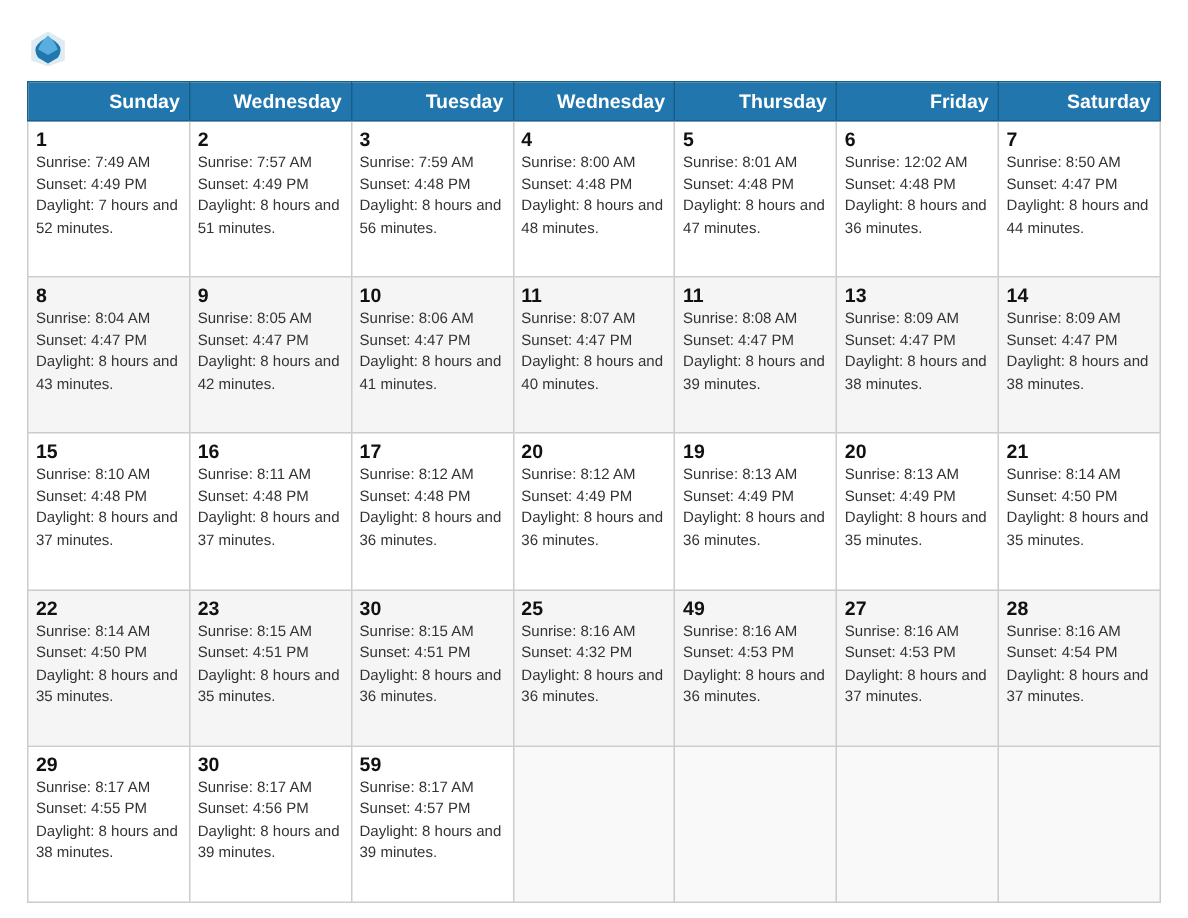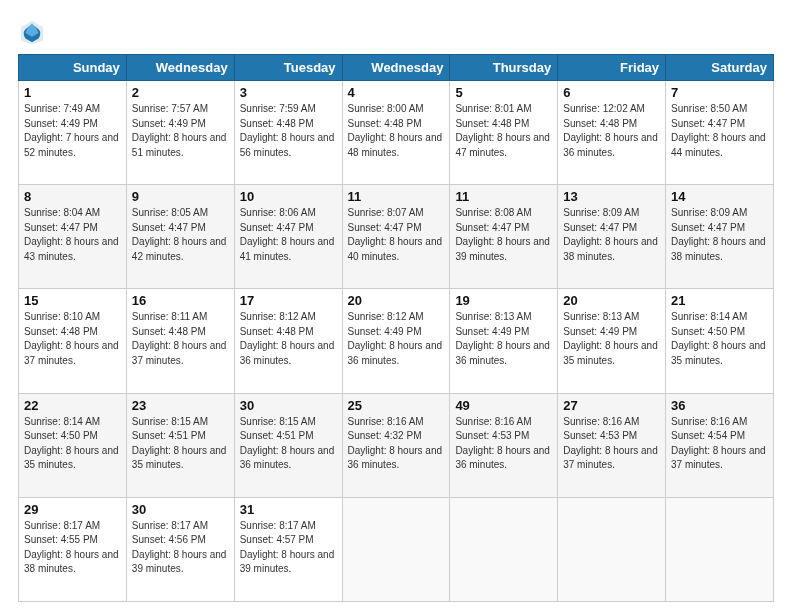--- a/index.html
+++ b/index.html
@@ -356,21 +356,21 @@
         </td>
           <td>
           <span class="day-num">27</span>
           <div class="day-info">
             <span>Sunrise: 8:16 AM</span><br>
             <span>Sunset: 4:53 PM</span><br>
             <span>Daylight: 8 hours and 37 minutes.</span>
           </div>
         </td>
           <td>
-          <span class="day-num">36</span>
+          <span class="day-num">28</span>
           <div class="day-info">
             <span>Sunrise: 8:16 AM</span><br>
             <span>Sunset: 4:54 PM</span><br>
             <span>Daylight: 8 hours and 37 minutes.</span>
           </div>
         </td>
         </tr>
         <tr>
           <td>
           <span class="day-num">29</span>
@@ -382,21 +382,21 @@
         </td>
           <td>
           <span class="day-num">30</span>
           <div class="day-info">
             <span>Sunrise: 8:17 AM</span><br>
             <span>Sunset: 4:56 PM</span><br>
             <span>Daylight: 8 hours and 39 minutes.</span>
           </div>
         </td>
           <td>
-          <span class="day-num">31</span>
+          <span class="day-num">59</span>
           <div class="day-info">
             <span>Sunrise: 8:17 AM</span><br>
             <span>Sunset: 4:57 PM</span><br>
             <span>Daylight: 8 hours and 39 minutes.</span>
           </div>
         </td>
           <td class="empty"></td>
           <td class="empty"></td>
           <td class="empty"></td>
           <td class="empty"></td>

